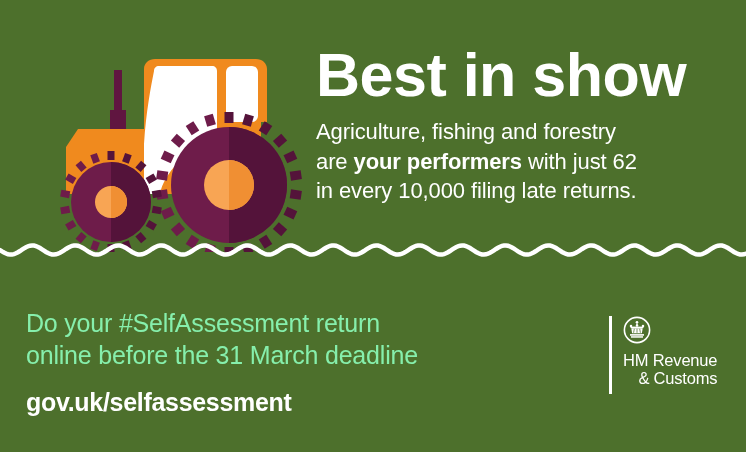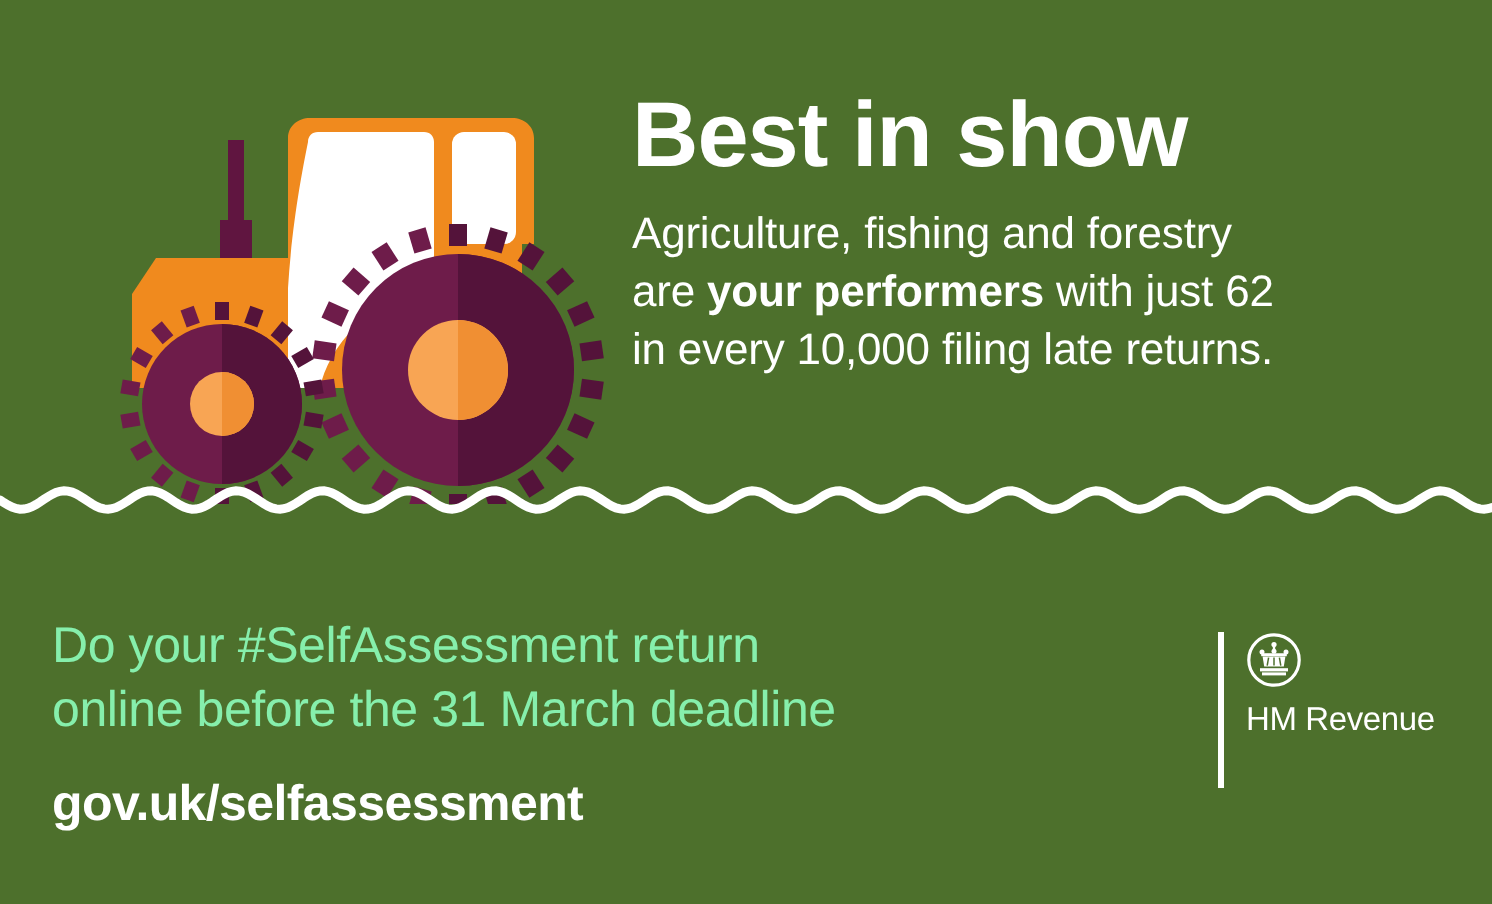--- a/index.html
+++ b/index.html
@@ -36,21 +36,21 @@
   }
 
   
   #headline-block {
     position: absolute;
     left: 316px;
     top: 44px;
     width: 400px;
   }
   #headline {
-    font-size: 46px;
+    font-size: 61px;
     font-weight: 600;
     line-height: 1.04;
     color: #ffffff;
     letter-spacing: -0.5px;
     margin: 0 0 10px 0;
   }
   #subhead {
     font-size: 22px;
     line-height: 1.33;
     color: #ffffff;
@@ -281,17 +281,18 @@
           </g>
           <g stroke="#4d702c" stroke-width="0.75" fill="none">
             <line x1="11.3" y1="12.8" x2="10.6" y2="16.8"></line>
             <line x1="14" y1="12.8" x2="14" y2="16.8"></line>
             <line x1="16.7" y1="12.8" x2="17.4" y2="16.8"></line>
           </g>
         </svg>
       </div>
       <div id="hmrc-text">
         <span>HM Revenue</span>
+        <span>&amp; Customs</span>
       </div>
     </div>
   </div>
 
 </div>
 
 </body></html>

